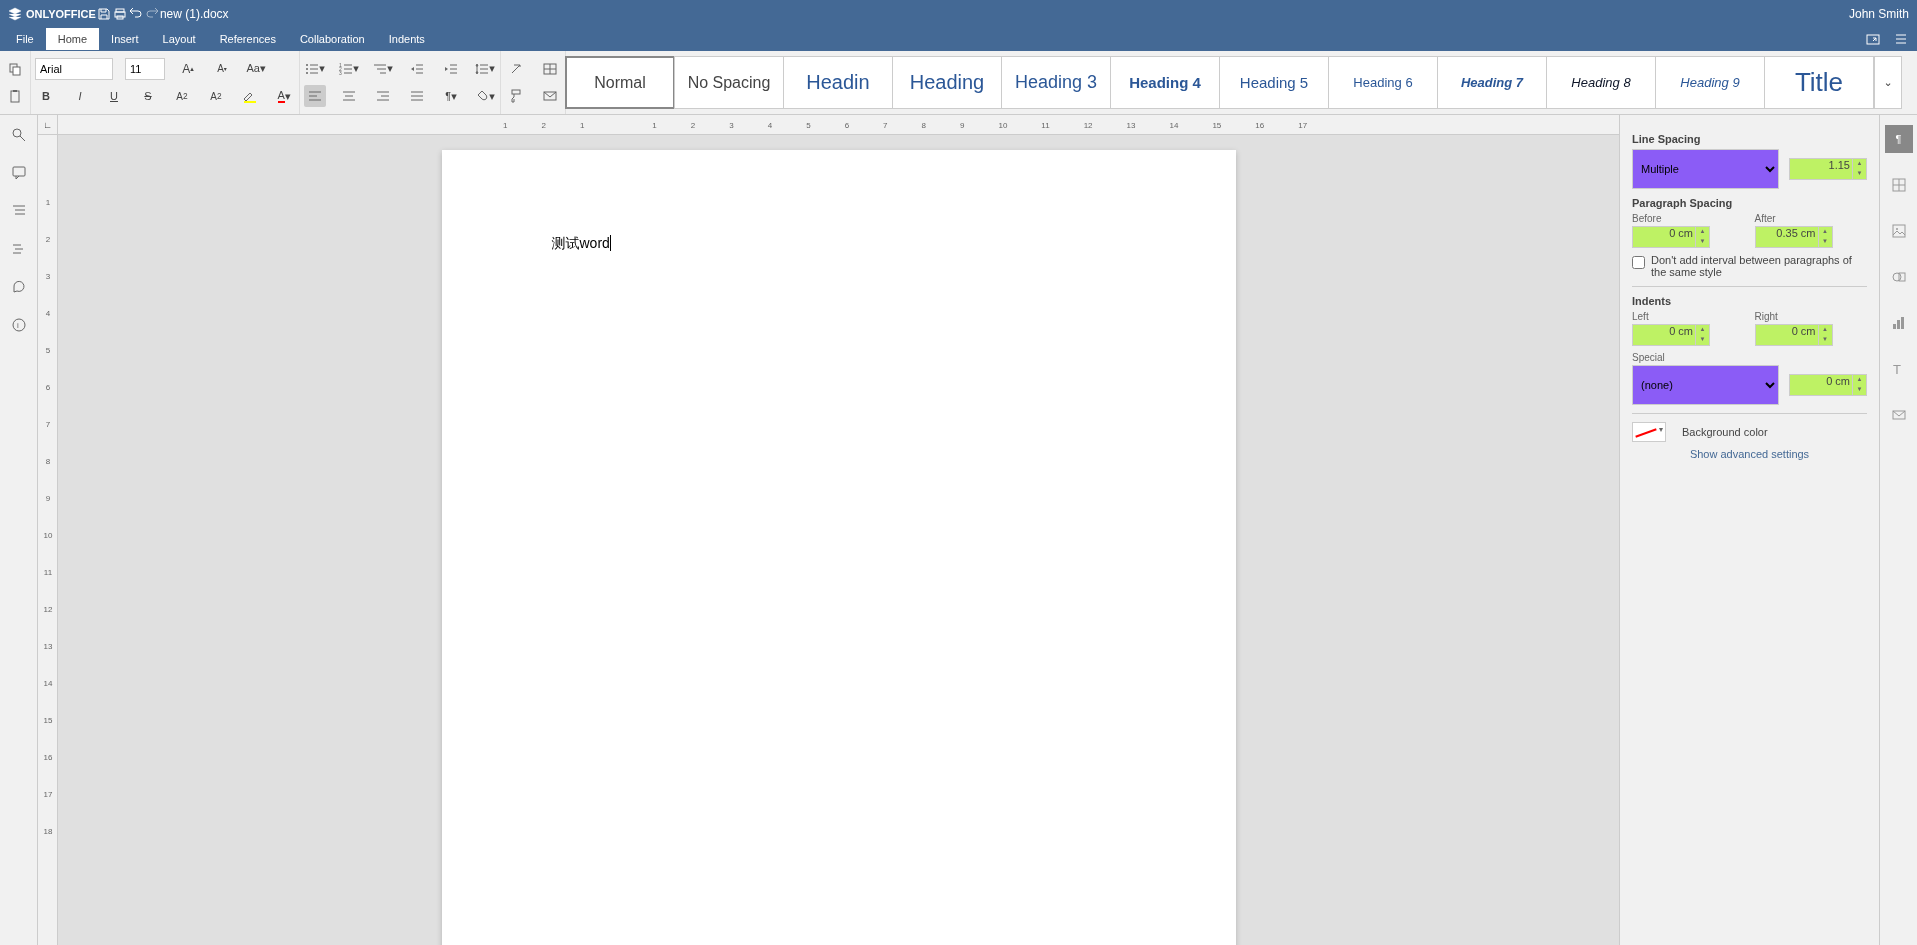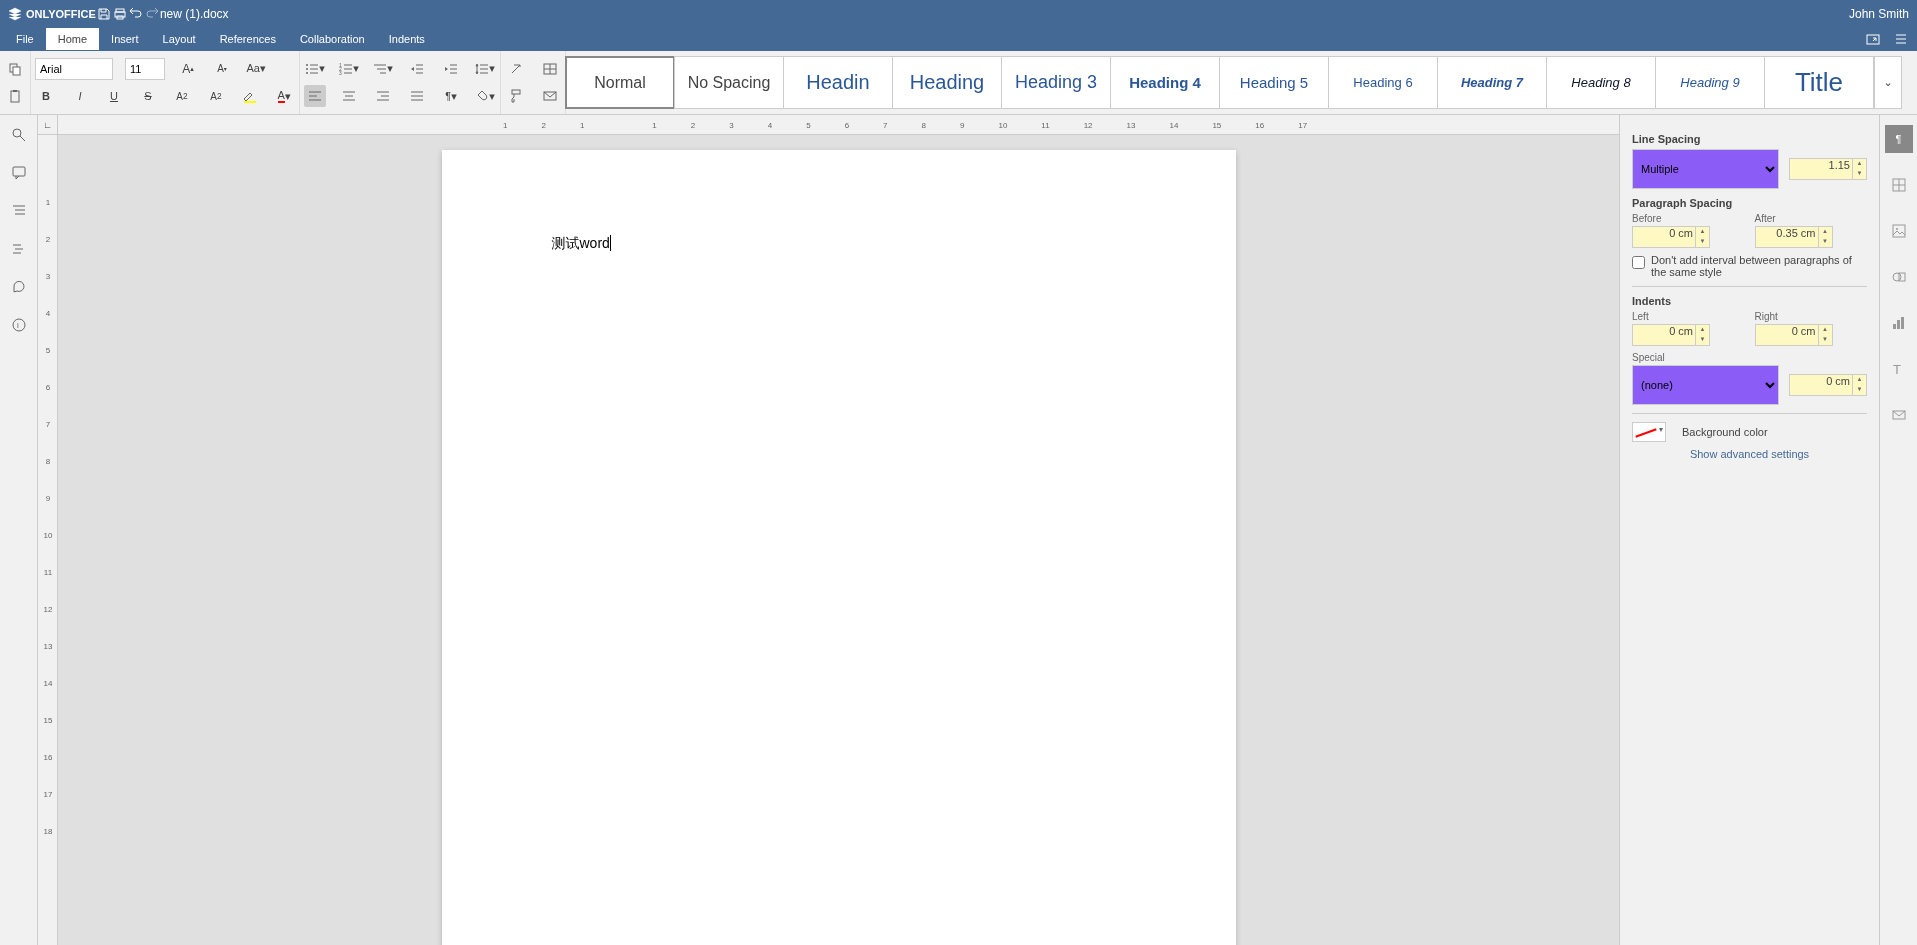--- a/index.html
+++ b/index.html
@@ -41,21 +41,21 @@
 .vruler{width:20px;background:#f1f1f1;border-right:1px solid #ccc;position:absolute;left:0;top:20px;bottom:0}
 .vruler-inner{position:absolute;top:35px;left:0;width:20px;display:flex;flex-direction:column;align-items:center;font-size:8px;color:#666}
 .page-wrap{position:absolute;left:20px;top:20px;right:0;bottom:0;overflow:auto;display:flex;justify-content:center;padding-top:15px}
 .page{width:794px;min-height:1100px;background:#fff;box-shadow:0 2px 6px rgba(0,0,0,0.2);padding:85px 110px;font-size:14px;font-family:"SimSun",serif;color:#000}
 .cursor{display:inline-block;width:1px;height:16px;background:#000;vertical-align:text-bottom;animation:blink 1s infinite}
 @keyframes blink{50%{opacity:0}}
 .rightpanel{width:260px;background:#f1f1f1;border-left:1px solid #ccc;padding:10px 12px;font-size:11px;color:#444}
 .rp-label{font-weight:bold;margin-bottom:4px;margin-top:8px}
 .rp-row{display:flex;gap:10px;align-items:center;margin-bottom:6px}
 .rp-select{flex:1;height:40px;border:1px solid #ccc;background:#8b5cf6;padding:0 4px;font-size:11px}
-.rp-num{width:78px;height:22px;border:1px solid #ccc;background:#fef9c3;text-align:right;padding:0 16px 17px 4px;font-size:11px;position:relative}
+.rp-num{width:78px;height:22px;border:1px solid #ccc;background:#bef264;text-align:right;padding:0 16px 17px 4px;font-size:11px;position:relative}
 .rp-spin{position:absolute;right:0;top:0;width:14px;height:100%;border-left:1px solid #ccc;display:flex;flex-direction:column}
 .rp-spin span{flex:1;font-size:6px;text-align:center;line-height:9px;cursor:pointer;color:#666}
 .rp-col{flex:1}
 .rp-sublabel{font-size:10px;color:#666;margin-bottom:2px}
 .rp-check{display:flex;align-items:flex-start;gap:6px;margin:6px 0}
 .rp-check input{margin-top:2px}
 .rp-link{color:#446995;text-align:center;margin-top:0;cursor:pointer}
 .rp-color{width:34px;height:20px;border:1px solid #ccc;background:#fff;position:relative;margin-right:6px}
 .rp-color::before{content:"";position:absolute;left:2px;right:8px;top:9px;height:2px;background:red;transform:rotate(-20deg)}
 .rp-color::after{content:"▾";position:absolute;right:2px;top:2px;font-size:8px;color:#666}

